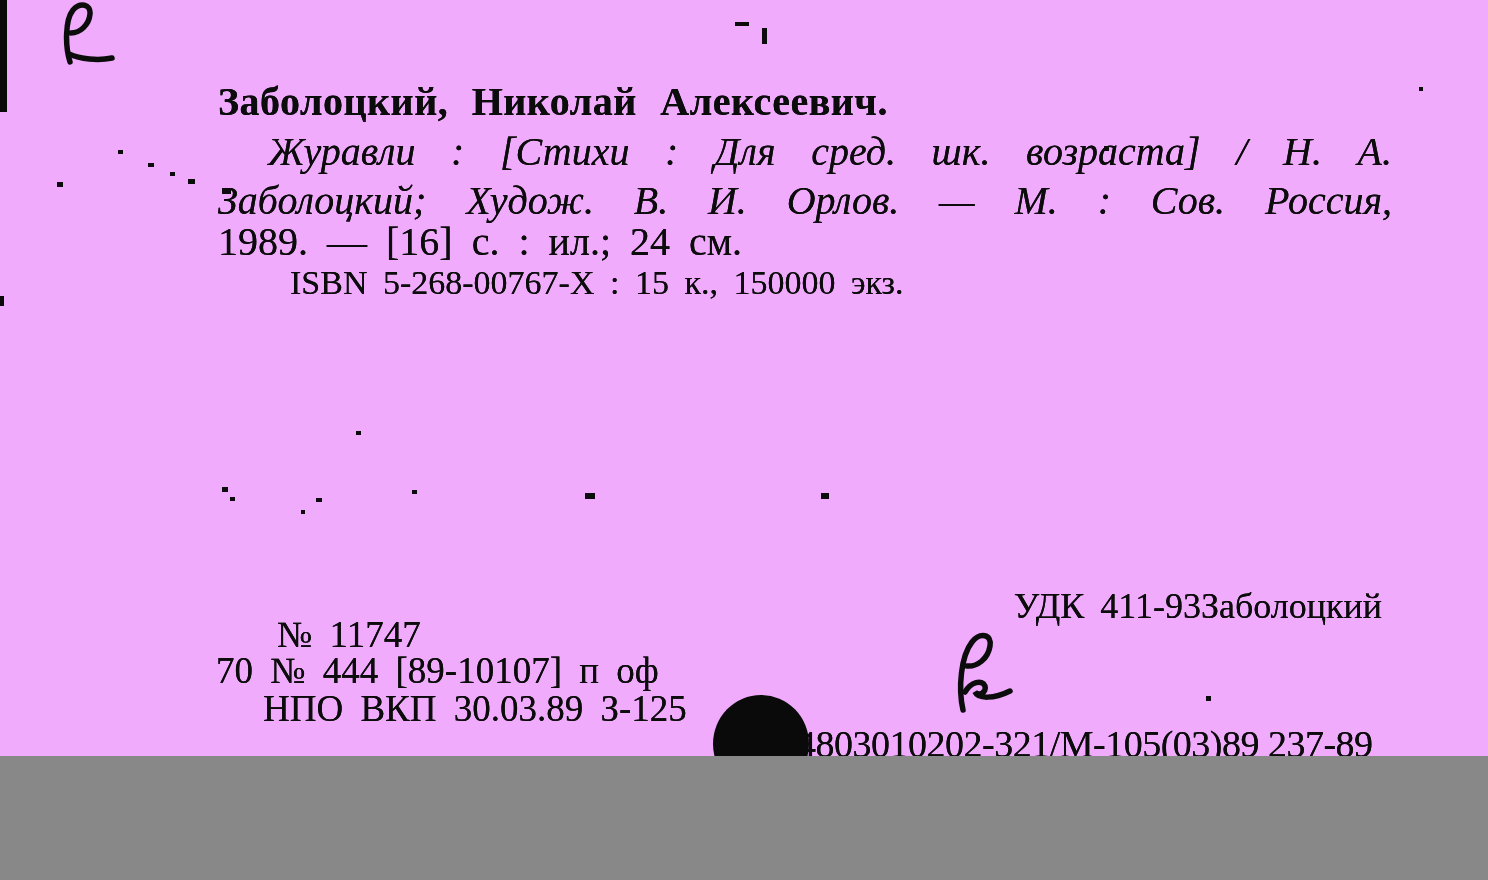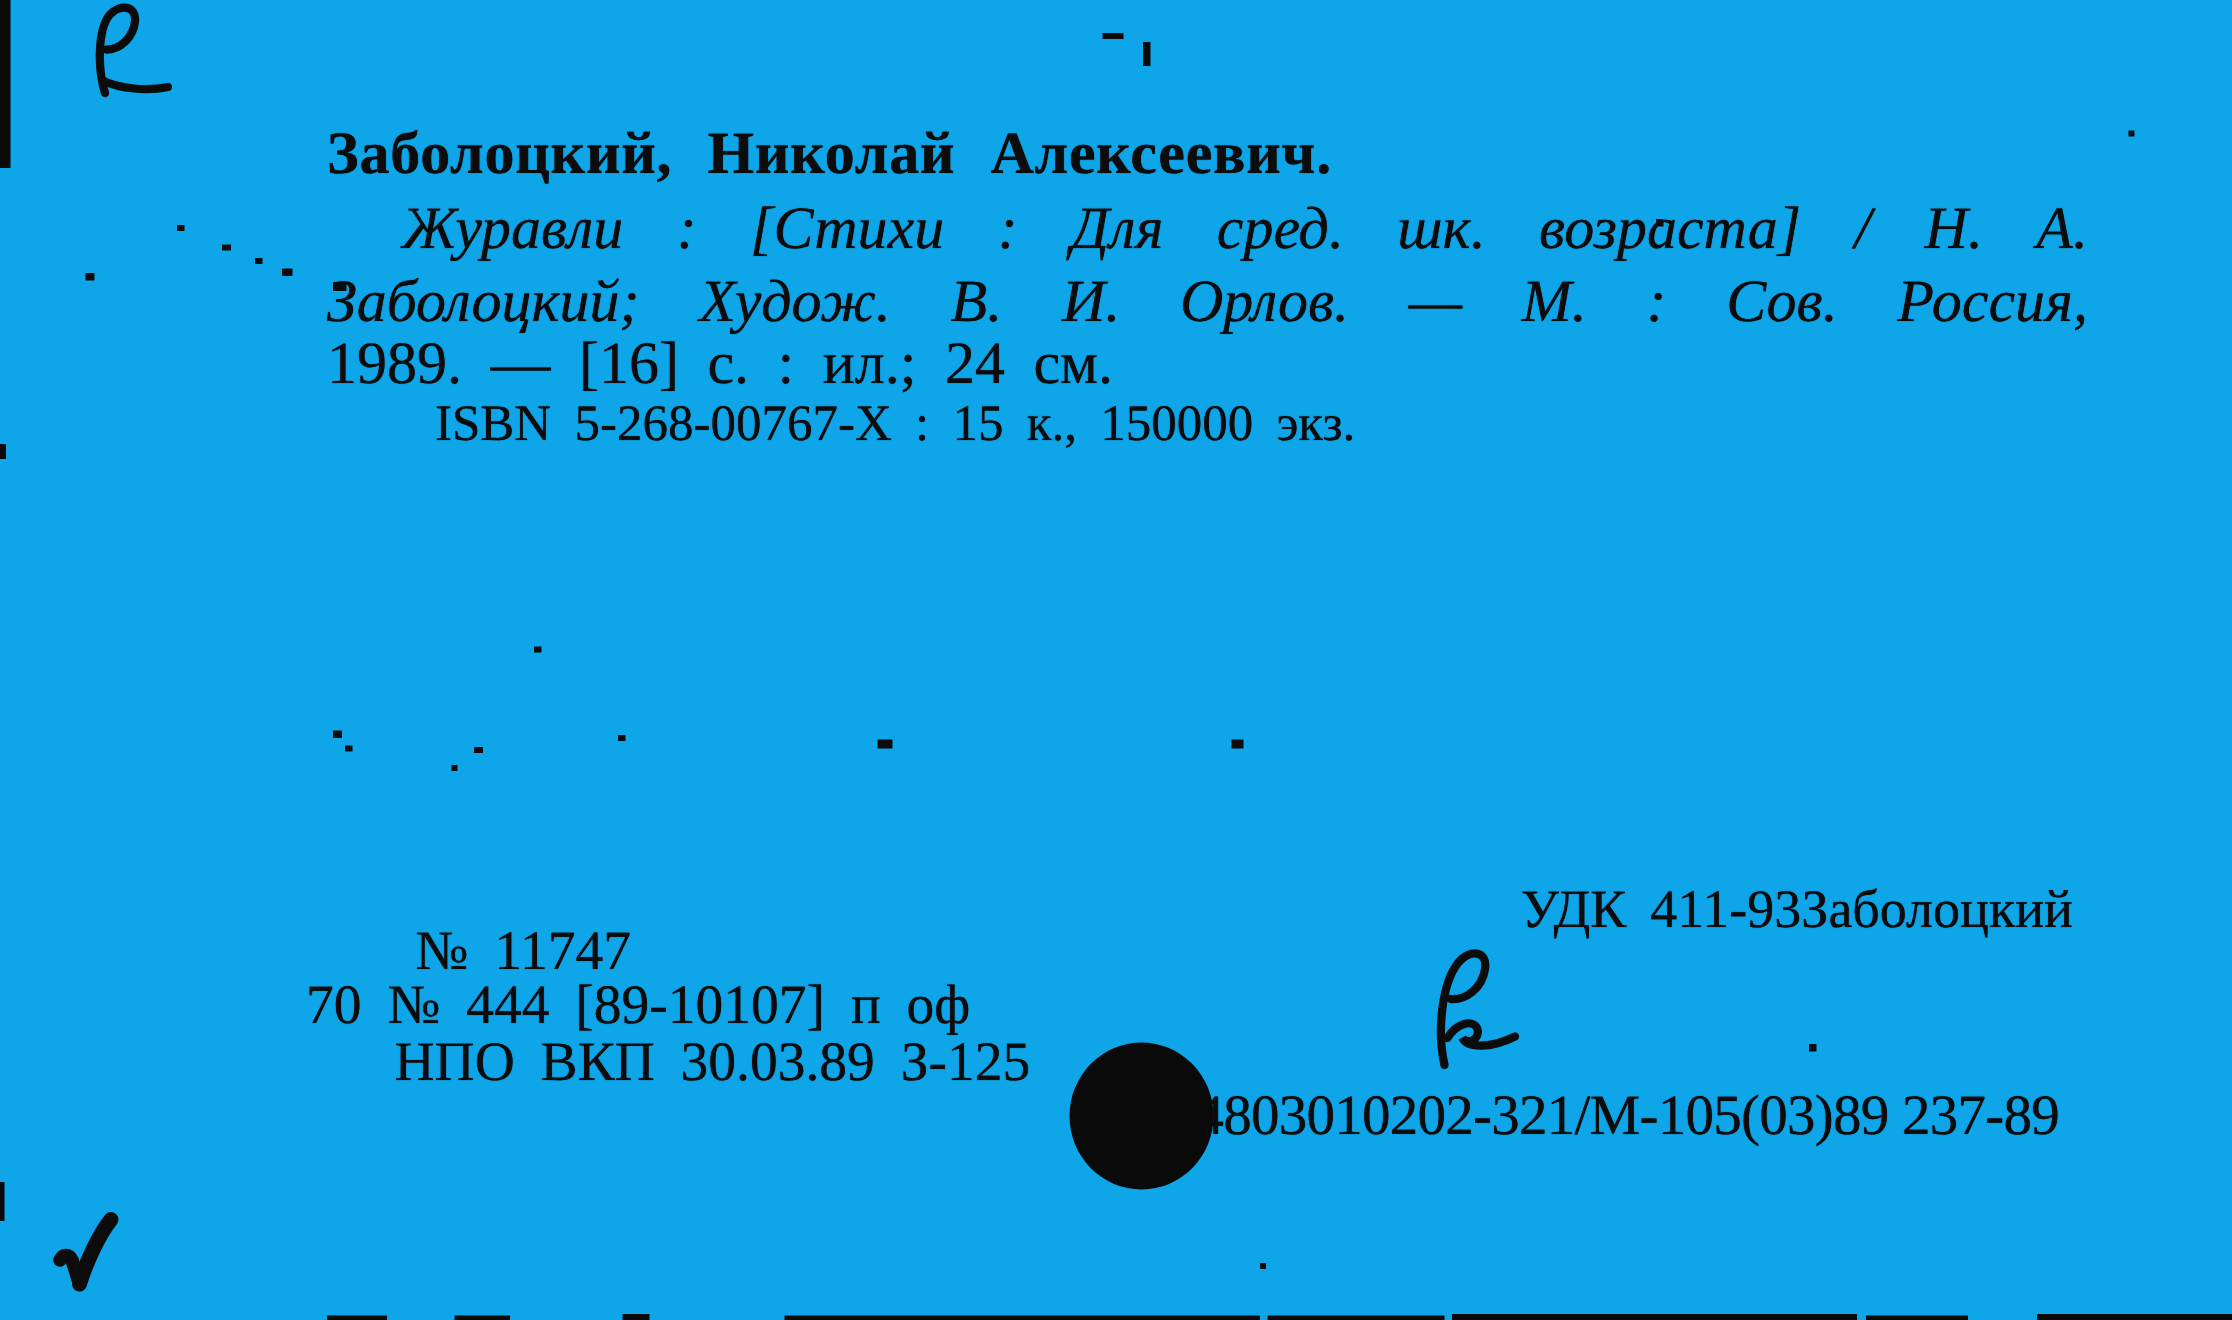--- a/index.html
+++ b/index.html
@@ -1,20 +1,20 @@
 <!DOCTYPE html>
 <html><head>
 <meta charset="utf-8">
 <style>
   html, body { margin: 0; padding: 0; background: #888; }
   .card {
     position: relative;
     width: 1488px;
-    height: 880px;
-    background: #0ea5e9;
+    height: 756px;
+    background: #f0abfc;
     overflow: hidden;
     font-family: "Liberation Serif", "DejaVu Serif", serif;
     color: #0c0c0c;
   }
   .txt {
     position: absolute;
     white-space: nowrap;
     color: #0c0c0c;
     text-shadow: 0 0 0.6px #0c0c0c;
   }
@@ -80,21 +80,21 @@
   <div class="txt main-line justified" style="left:218px; top:130px; text-indent:50px;">Журавли : [Стихи : Для сред. шк. возраста] / Н. А.</div>
 
   <div class="txt main-line justified" style="left:218px; top:179px;">Заболоцкий; Худож. В. И. Орлов. — М. : Сов. Россия,</div>
 
   <div class="txt main-line" style="left:218px; top:220px; word-spacing:9px;">1989. — [16] с. : ил.; 24 см.</div>
 
   <div class="txt isbn-line" style="left:290px; top:264px;">ISBN 5-268-00767-X : 15 к., 150000 экз.</div>
 
   <div class="txt acc-line" style="left:277px; top:613px;">№ 11747</div>
 
-  <div class="txt acc-line" style="left:204px; top:649px;">70 № 444 [89-10107] п оф</div>
+  <div class="txt acc-line" style="left:216px; top:649px;">70 № 444 [89-10107] п оф</div>
 
   <div class="txt acc-line" style="left:263px; top:687px;">НПО ВКП 30.03.89 З-125</div>
 
   <div class="txt class-line" style="right:106px; top:585px;">УДК 411-93Заболоцкий</div>
 
 
   <div class="txt code-line" style="left:797px; top:722px;">4803010202-321/М-105(03)89 237-89</div>
 
   <svg class="mark" style="left:946px; top:630px;" width="80" height="88" viewBox="0 0 80 88">
     <g fill="none" stroke="#0c0c0c" stroke-width="5.5" stroke-linecap="round">

